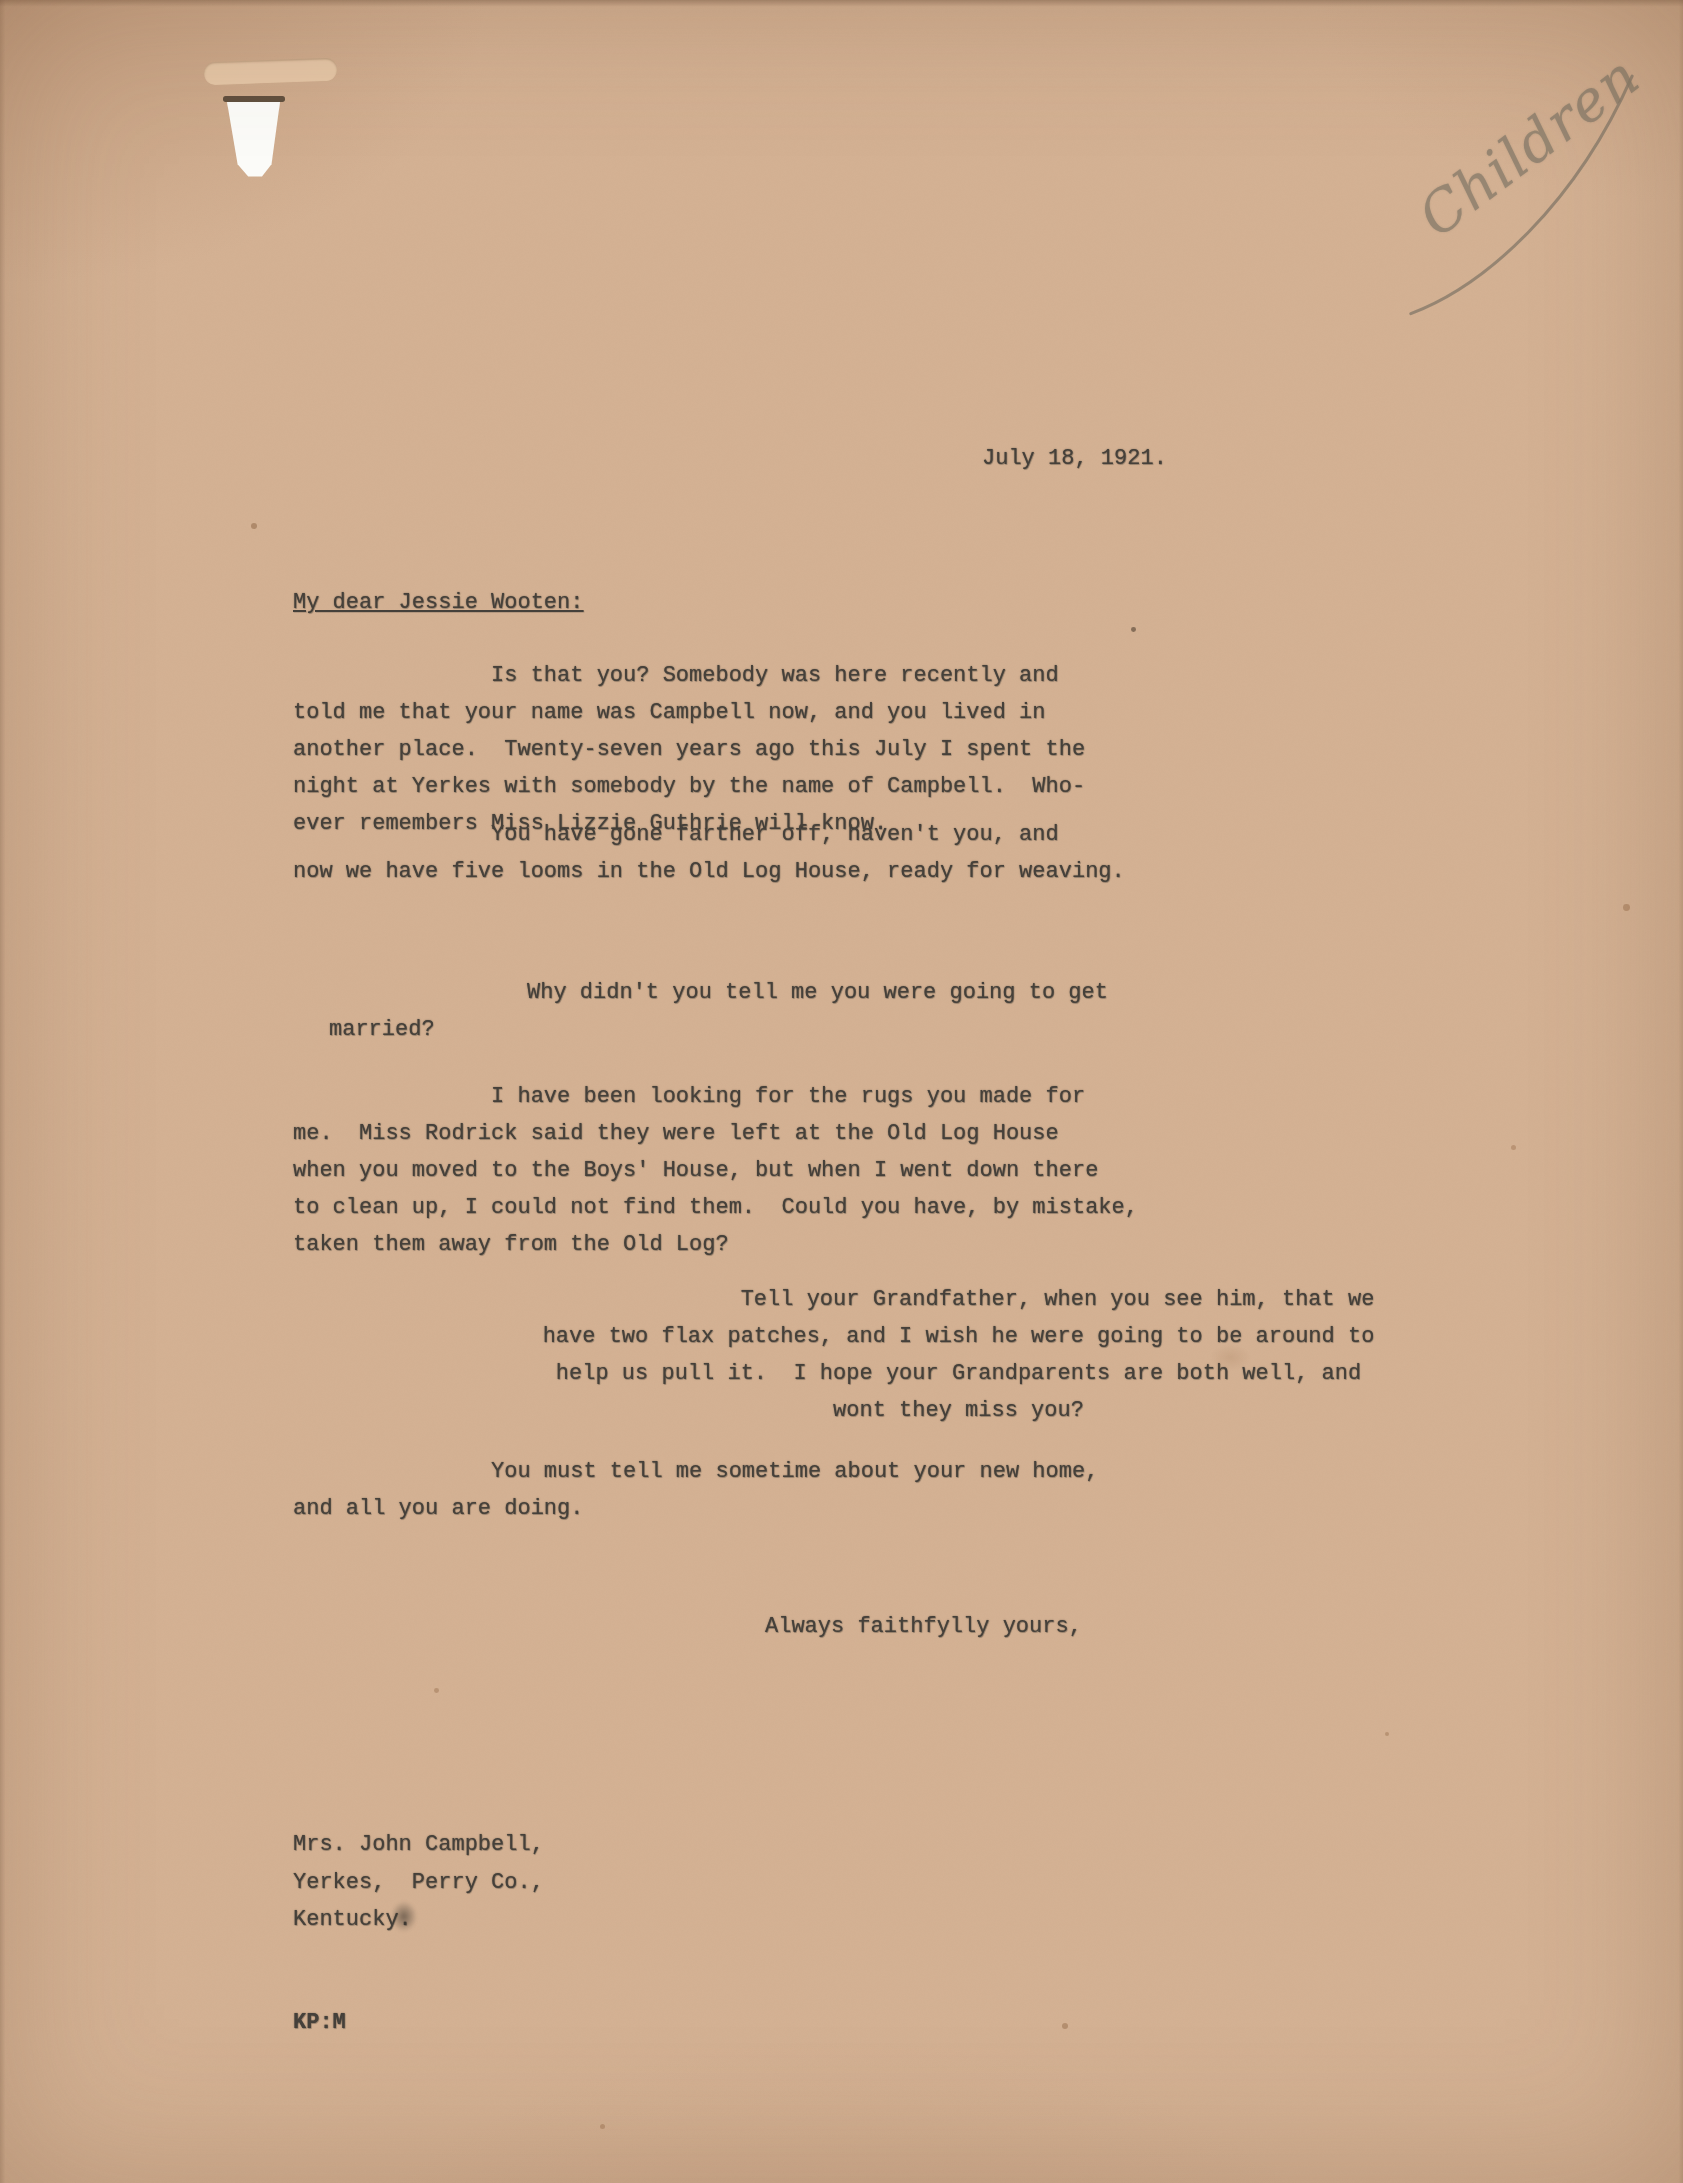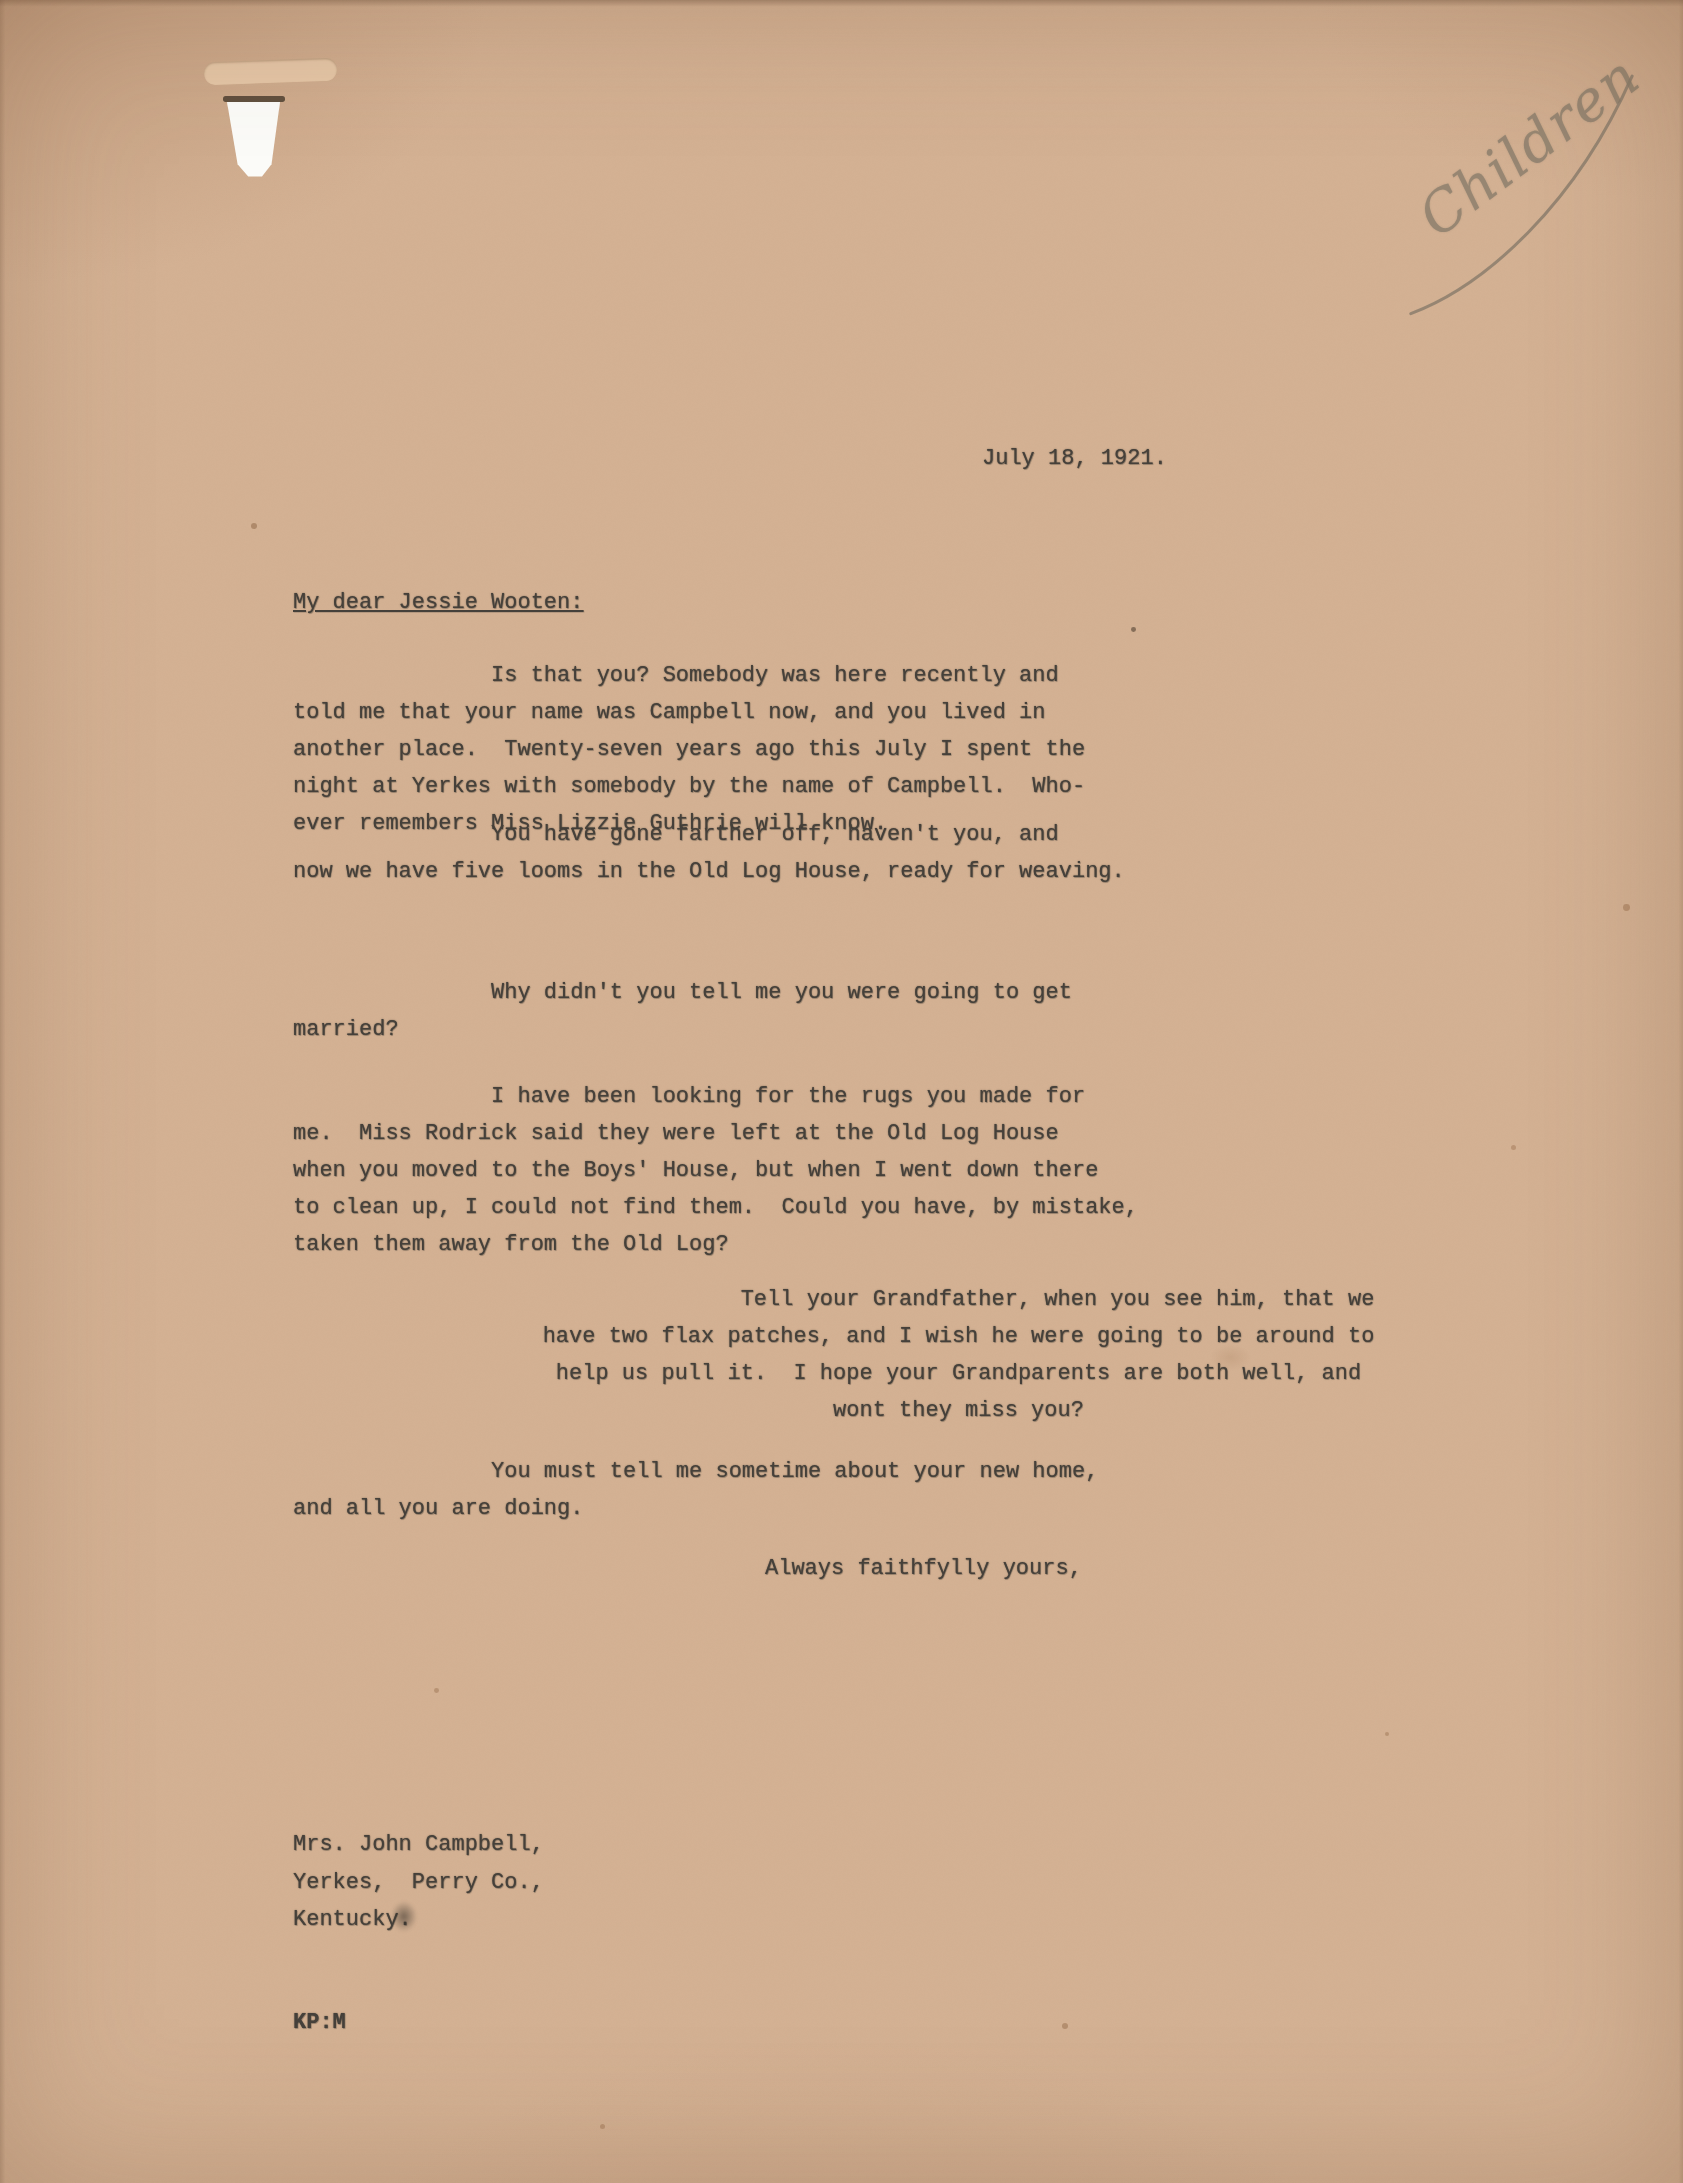--- a/index.html
+++ b/index.html
@@ -103,36 +103,36 @@
   <div class="type" style="left:293px;top:584px;text-decoration:underline;">My dear Jessie Wooten:</div>
 
   <div>
     <p class="type para" style="top:657px;">               Is that you? Somebody was here recently and
 told me that your name was Campbell now, and you lived in
 another place.  Twenty-seven years ago this July I spent the
 night at Yerkes with somebody by the name of Campbell.  Who-
 ever remembers Miss Lizzie Guthrie will know.</p>
     <p class="type para" style="top:816px;">               You have gone farther off, haven't you, and
 now we have five looms in the Old Log House, ready for weaving.</p>
-    <p class="type para" style="top:974px;">               Why didn't you tell me you were going to get
+    <p class="type para" style="top:974px;margin-left:36px;">               Why didn't you tell me you were going to get
 married?</p>
     <p class="type para" style="top:1078px;">               I have been looking for the rugs you made for
 me.  Miss Rodrick said they were left at the Old Log House
 when you moved to the Boys' House, but when I went down there
 to clean up, I could not find them.  Could you have, by mistake,
 taken them away from the Old Log?</p>
     <p class="type para" style="top:1281px;text-align:center;">               Tell your Grandfather, when you see him, that we
 have two flax patches, and I wish he were going to be around to
 help us pull it.  I hope your Grandparents are both well, and
 wont they miss you?</p>
     <p class="type para" style="top:1453px;">               You must tell me sometime about your new home,
 and all you are doing.</p>
   </div>
 
-  <div class="type" style="left:765px;top:1550px;">Always faithfylly yours,</div>
+  <div class="type" style="left:765px;top:1608px;">Always faithfylly yours,</div>
 
   <div>
     <div class="type" style="left:293px;top:1826px;">Mrs. John Campbell,</div>
     <div class="type" style="left:293px;top:1864px;">Yerkes,  Perry Co.,</div>
     <div class="type" style="left:293px;top:1901px;">Kentucky.</div>
   </div>
 
   <div class="type" style="left:293px;top:2004px;font-weight:bold;">KP:M</div>
 
   <div class="smudge" style="left:391px;top:1901px;width:26px;height:31px;"></div>

